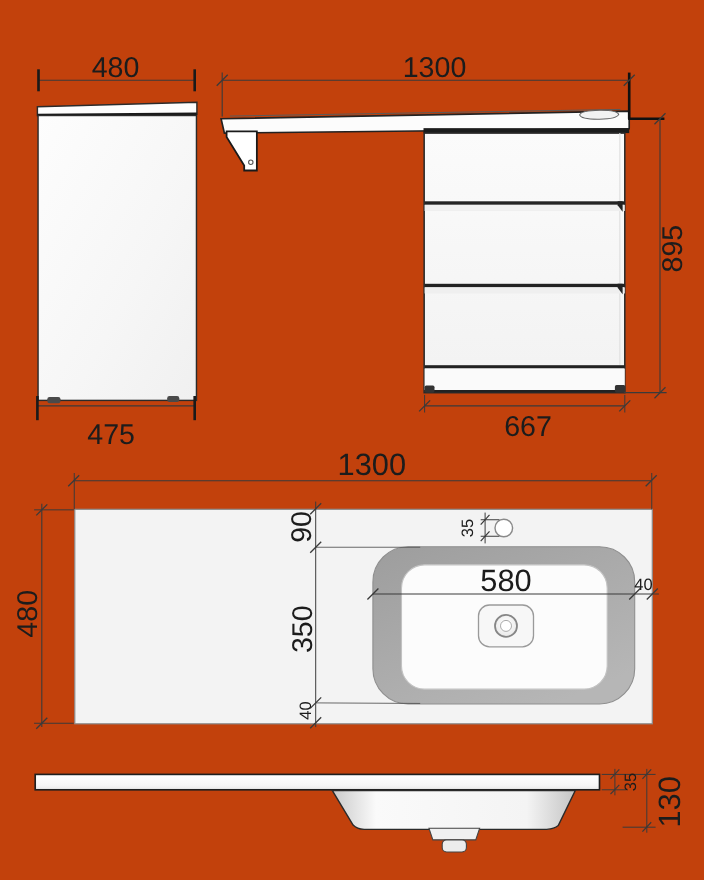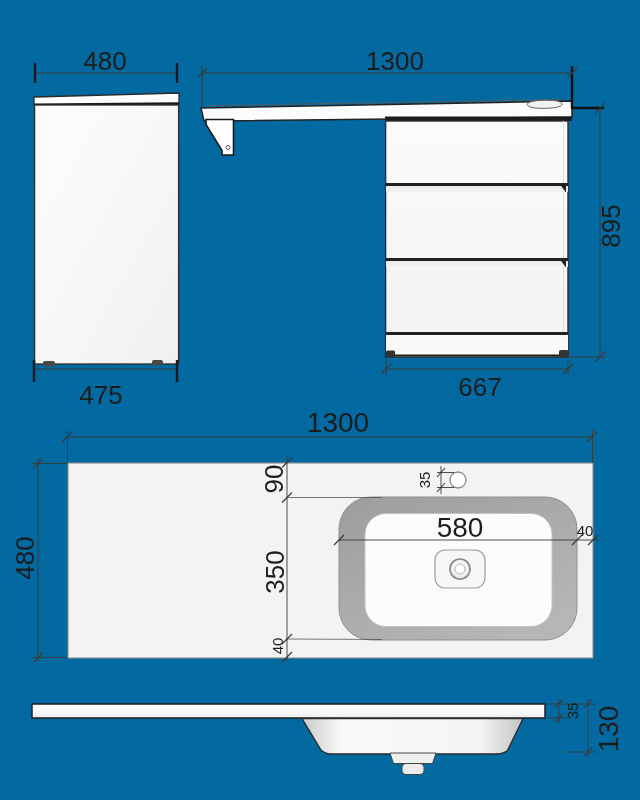--- a/index.html
+++ b/index.html
@@ -1,19 +1,19 @@
 <!DOCTYPE html>
 <html><head>
 <meta charset="utf-8">
 <style>
   html,body{margin:0;padding:0;background:#ffffff;}
   .canvas{
     position:relative;
     width:640px;height:800px;
-    background:#0369a1;
+    background:#c2410c;
     font-family:"Liberation Sans", sans-serif;
     overflow:hidden;
   }
   svg text{
     font-family:"Liberation Sans","DejaVu Sans",sans-serif;
     fill:#1c1c1c;
   }
   .dim-lg{font-size:26px;}
   .dim-xl{font-size:28px;}
   .dim-sm{font-size:15px;}

